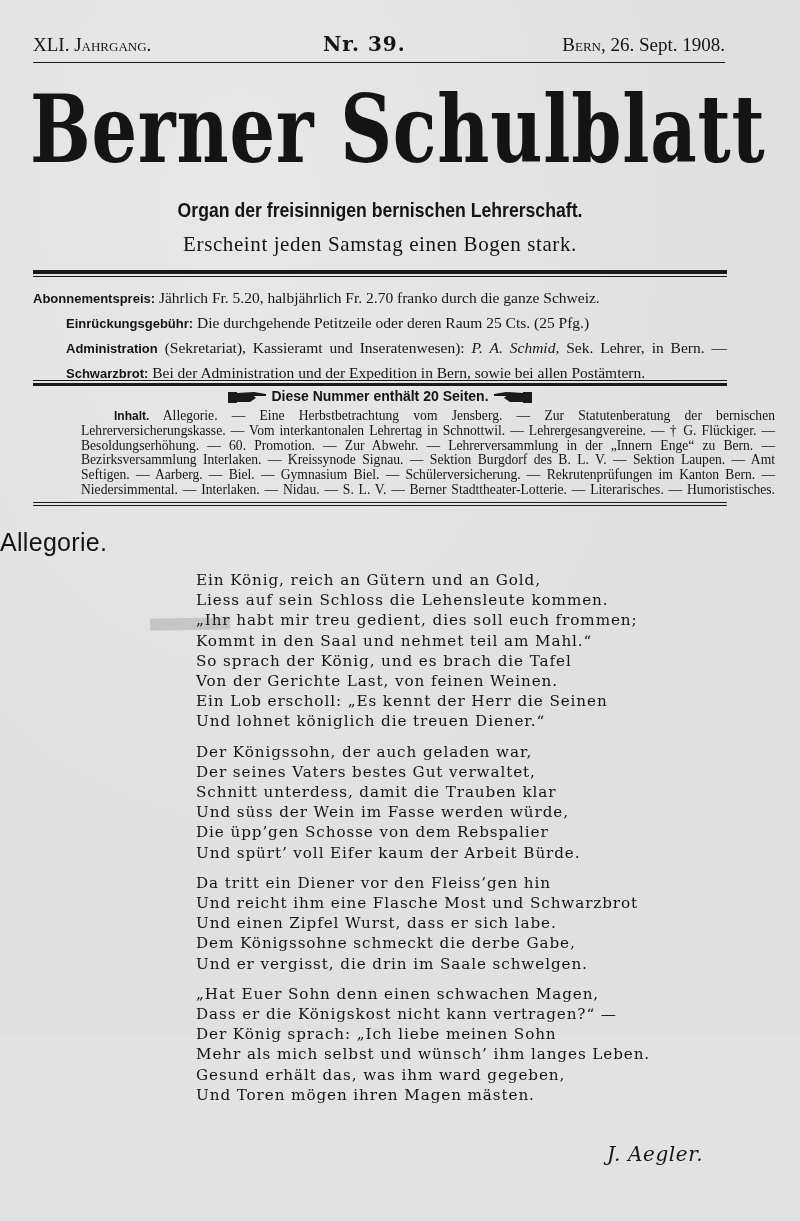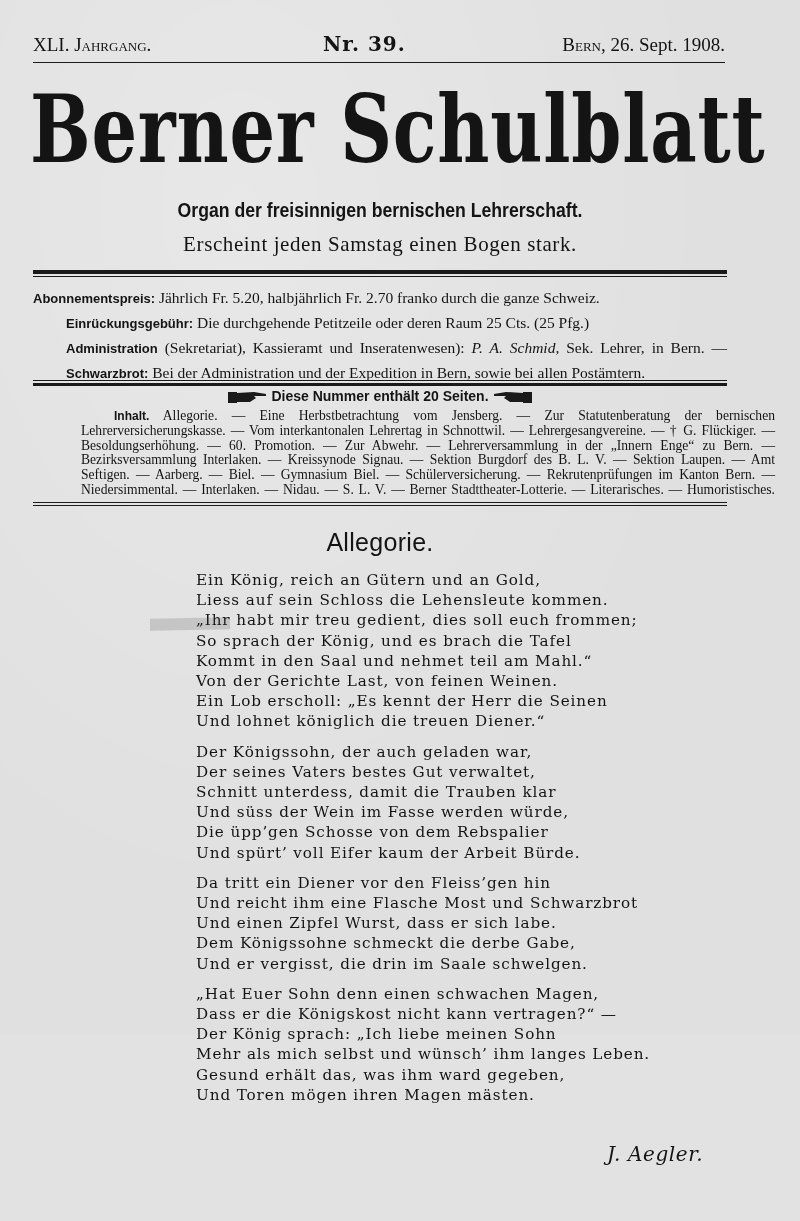--- a/index.html
+++ b/index.html
@@ -54,21 +54,21 @@
     font-family: "Liberation Sans", sans-serif; font-weight: bold; font-size: 14px;
   }
   .hand { display: inline-block; width: 40px; height: 14px; vertical-align: middle; }
   .contents {
     position: absolute; left: 33px; top: 409px; width: 694px;
     font-family: "Liberation Serif", serif; font-size: 13.6px; line-height: 14.8px;
     text-align: justify; text-align-last: justify; margin-left: 48px;
   }
   .contents .lbl { font-family: "Liberation Sans", sans-serif; font-weight: bold; font-size: 12px; padding-left: 33px; }
   .poem-title {
-    position: absolute; left: 0; top: 528px; width: 760px; text-align: center;
+    position: absolute; left: 0; top: 528px; width: 760px; 
     font-family: "Liberation Sans", sans-serif; font-size: 25px; font-weight: normal; letter-spacing: 0.3px;
   }
   .poem {
     position: absolute; left: 161px; top: 570px; width: 540px;
     font-family: "DejaVu Serif", serif; font-size: 15.2px; line-height: 20.2px;
     letter-spacing: 0.9px;
     margin-left: 35px;
   }
   .stanza { margin: 0 0 10px 0; }
   .stanza div { white-space: nowrap; }
@@ -127,22 +127,22 @@
   <div class="rule" style="left:33px; top:502px; width:694px; height:1px;"></div>
   <div class="rule" style="left:33px; top:505px; width:694px; height:1px;"></div>
 
   <div class="poem-title">Allegorie.</div>
 
   <div class="poem">
     <div class="stanza">
       <div>Ein König, reich an Gütern und an Gold,</div>
       <div>Liess auf sein Schloss die Lehensleute kommen.</div>
       <div>„Ihr habt mir treu gedient, dies soll euch frommen;</div>
+      <div>Kommt in den Saal und nehmet teil am Mahl.“</div>
       <div>So sprach der König, und es brach die Tafel</div>
-      <div>Kommt in den Saal und nehmet teil am Mahl.“</div>
       <div>Von der Gerichte Last, von feinen Weinen.</div>
       <div>Ein Lob erscholl: „Es kennt der Herr die Seinen</div>
       <div>Und lohnet königlich die treuen Diener.“</div>
     </div>
     <div class="stanza">
       <div>Der Königssohn, der auch geladen war,</div>
       <div>Der seines Vaters bestes Gut verwaltet,</div>
       <div>Schnitt unterdess, damit die Trauben klar</div>
       <div>Und süss der Wein im Fasse werden würde,</div>
       <div>Die üpp’gen Schosse von dem Rebspalier</div>

